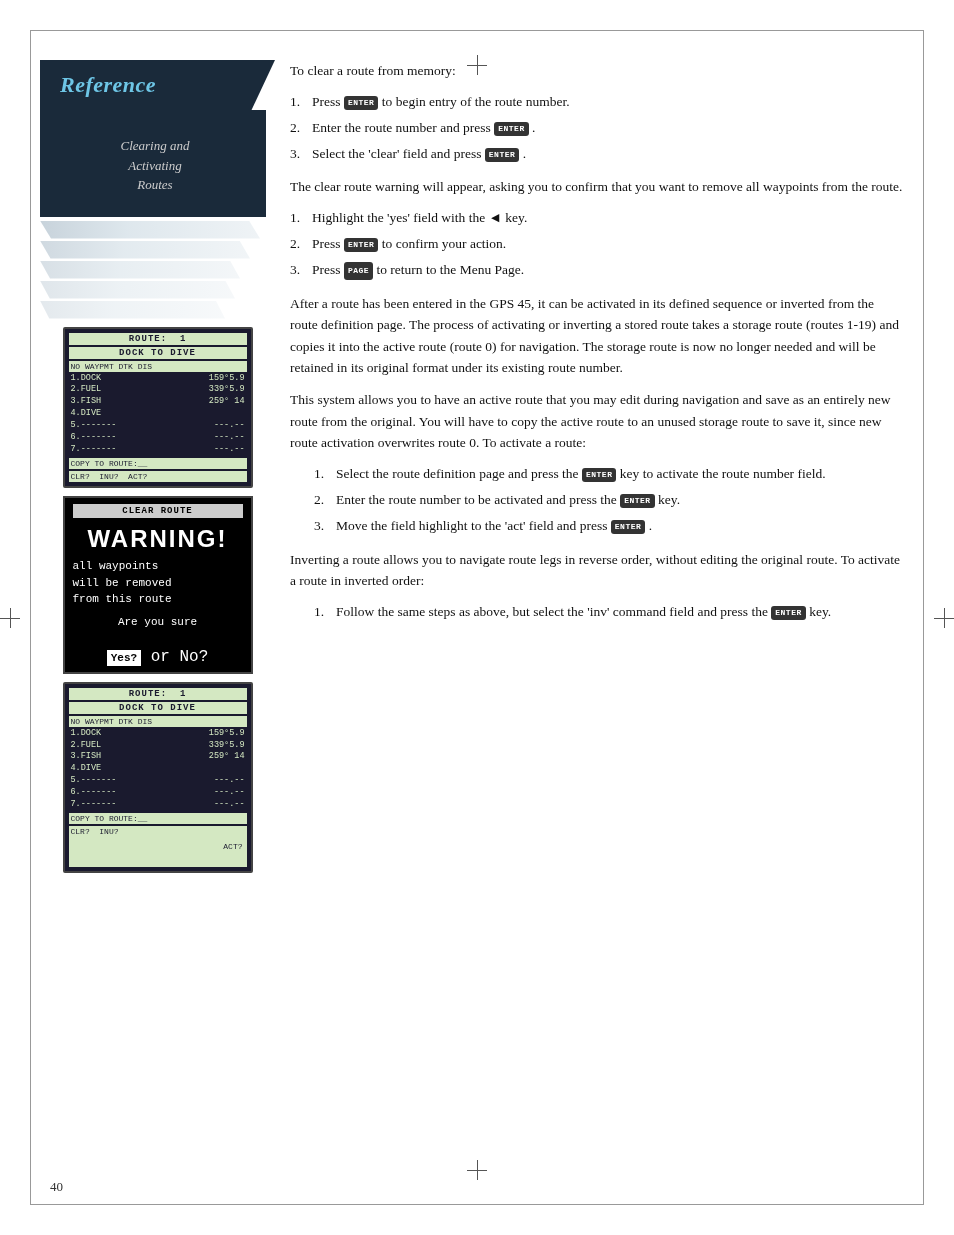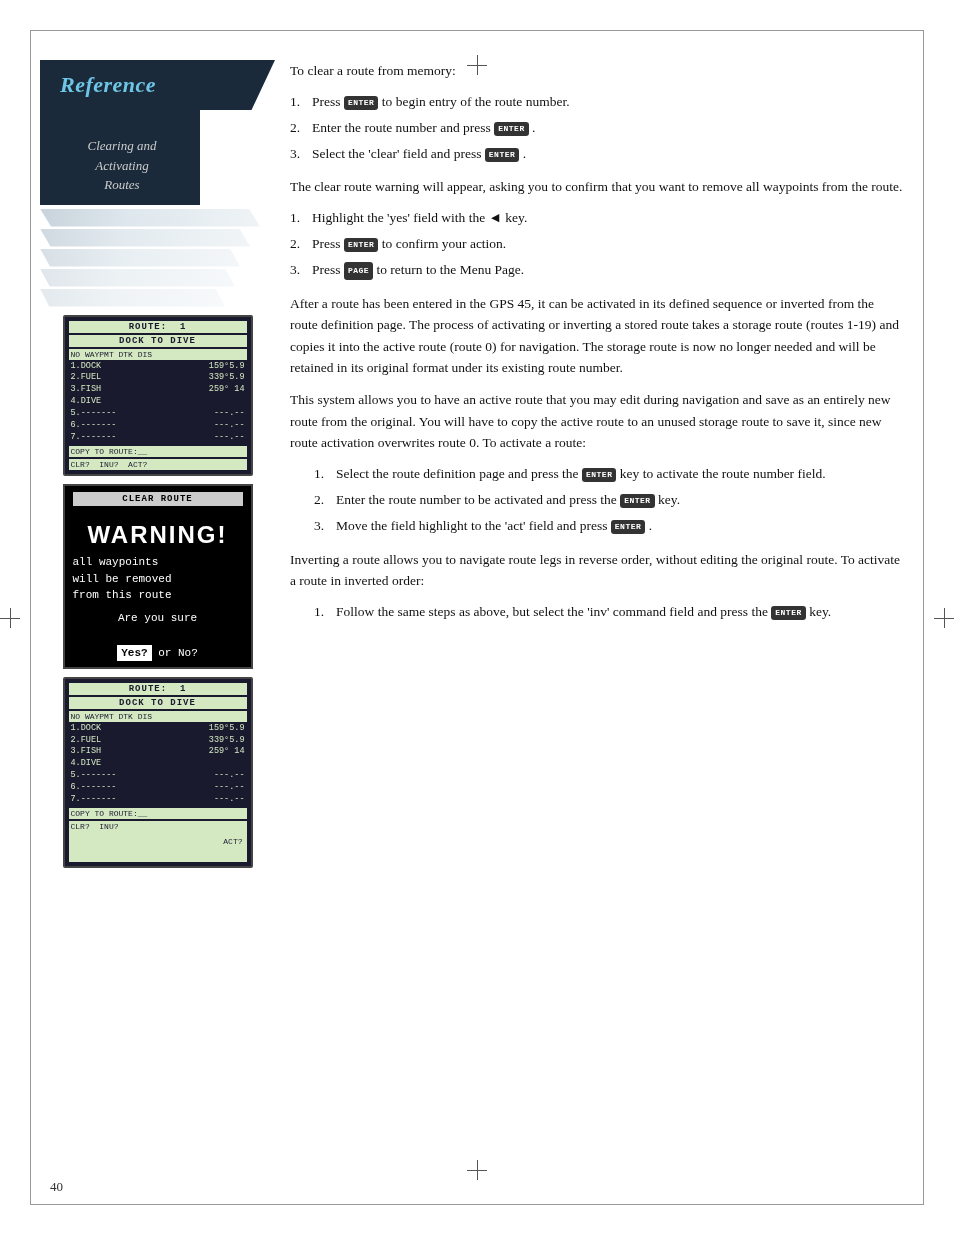--- a/index.html
+++ b/index.html
@@ -175,21 +175,21 @@
 
     .warning-screen-header {
       background: #ccc;
       color: #000;
       font-family: 'Courier New', monospace;
       font-size: 9px;
       font-weight: bold;
       letter-spacing: 1px;
       padding: 2px;
       text-align: center;
-      margin-bottom: 16px;
+      margin-bottom: 8px;
     }
 
     .warning-title {
       font-family: Impact, 'Arial Black', sans-serif;
       font-size: 24px;
       font-weight: 900;
       color: #fff;
       letter-spacing: 2px;
       line-height: 1.1;
       margin-bottom: 6px;
@@ -313,21 +313,21 @@
 <div class="cross cross-bottom-center"></div>
 <div class="cross cross-left-mid"></div>
 <div class="cross cross-right-mid"></div>
 
 <div class="sidebar">
 
   <div class="sidebar-tab">
     <div class="sidebar-tab-title">Reference</div>
   </div>
 
-  <div style="background:#1a2a3a; width:160px; padding: 6px 16px 10px 20px; margin-top:0;">
+  <div style="background:#1a2a3a; width:226px; padding: 6px 16px 22px 20px; margin-top:0;">
     <div class="sidebar-subtitle">
       <em><span>Clearing and</span><br>
       <span>Activating</span><br>
       <span>Routes</span></em>
     </div>
   </div>
 
   <div style="margin-top: 4px;">
     <div class="stripe-block" style="width:220px; opacity:0.7;"></div>
     <div class="stripe-block" style="width:210px; opacity:0.6;"></div>
@@ -377,21 +377,21 @@
     <div class="warning-title">WARNING!</div>
     <div class="warning-body">
       <span>all waypoints</span><br>
       <span>will be removed</span><br>
       <span>from this route</span>
     </div>
     <div class="warning-question">
       <span>Are you sure</span>
     </div>
     <div>
-      <span class="warning-yes">Yes?</span><span style="color:#fff; font-family:'Courier New',monospace; font-size:11px;"> or No?</span>
+      <span class="warning-yes">Yes?</span><span style="color:#fff; font-family:'Courier New',monospace; font-size:16px;"> or No?</span>
     </div>
   </div>
 
   <div class="gps-screen">
     <div class="gps-screen-header">ROUTE: &nbsp;1</div>
     <div class="gps-screen-header">DOCK TO DIVE</div>
     <div class="gps-screen-col-header">NO WAYPMT DTK DIS</div>
     <div class="gps-screen-row">
         <span>1.DOCK</span>
         <span>159°5.9</span>

